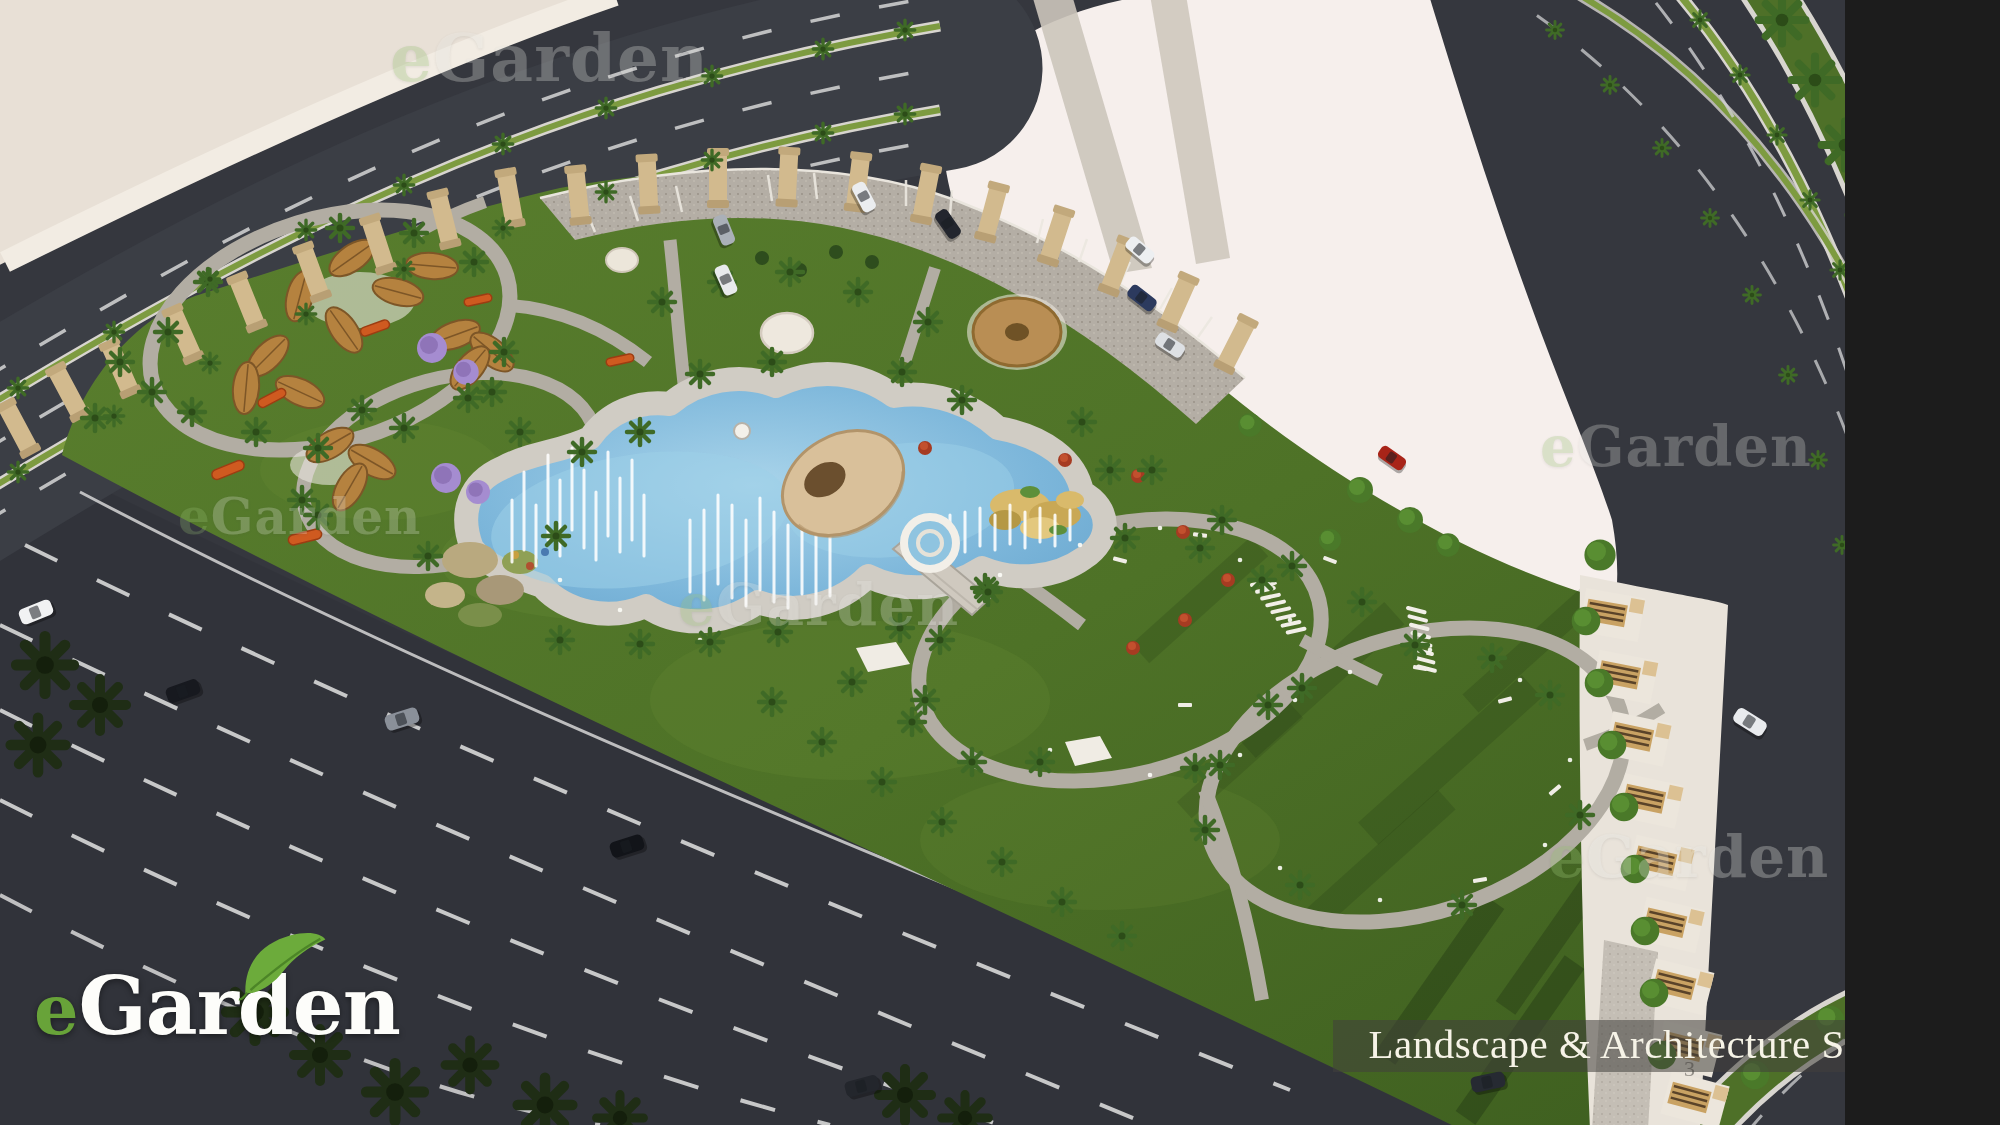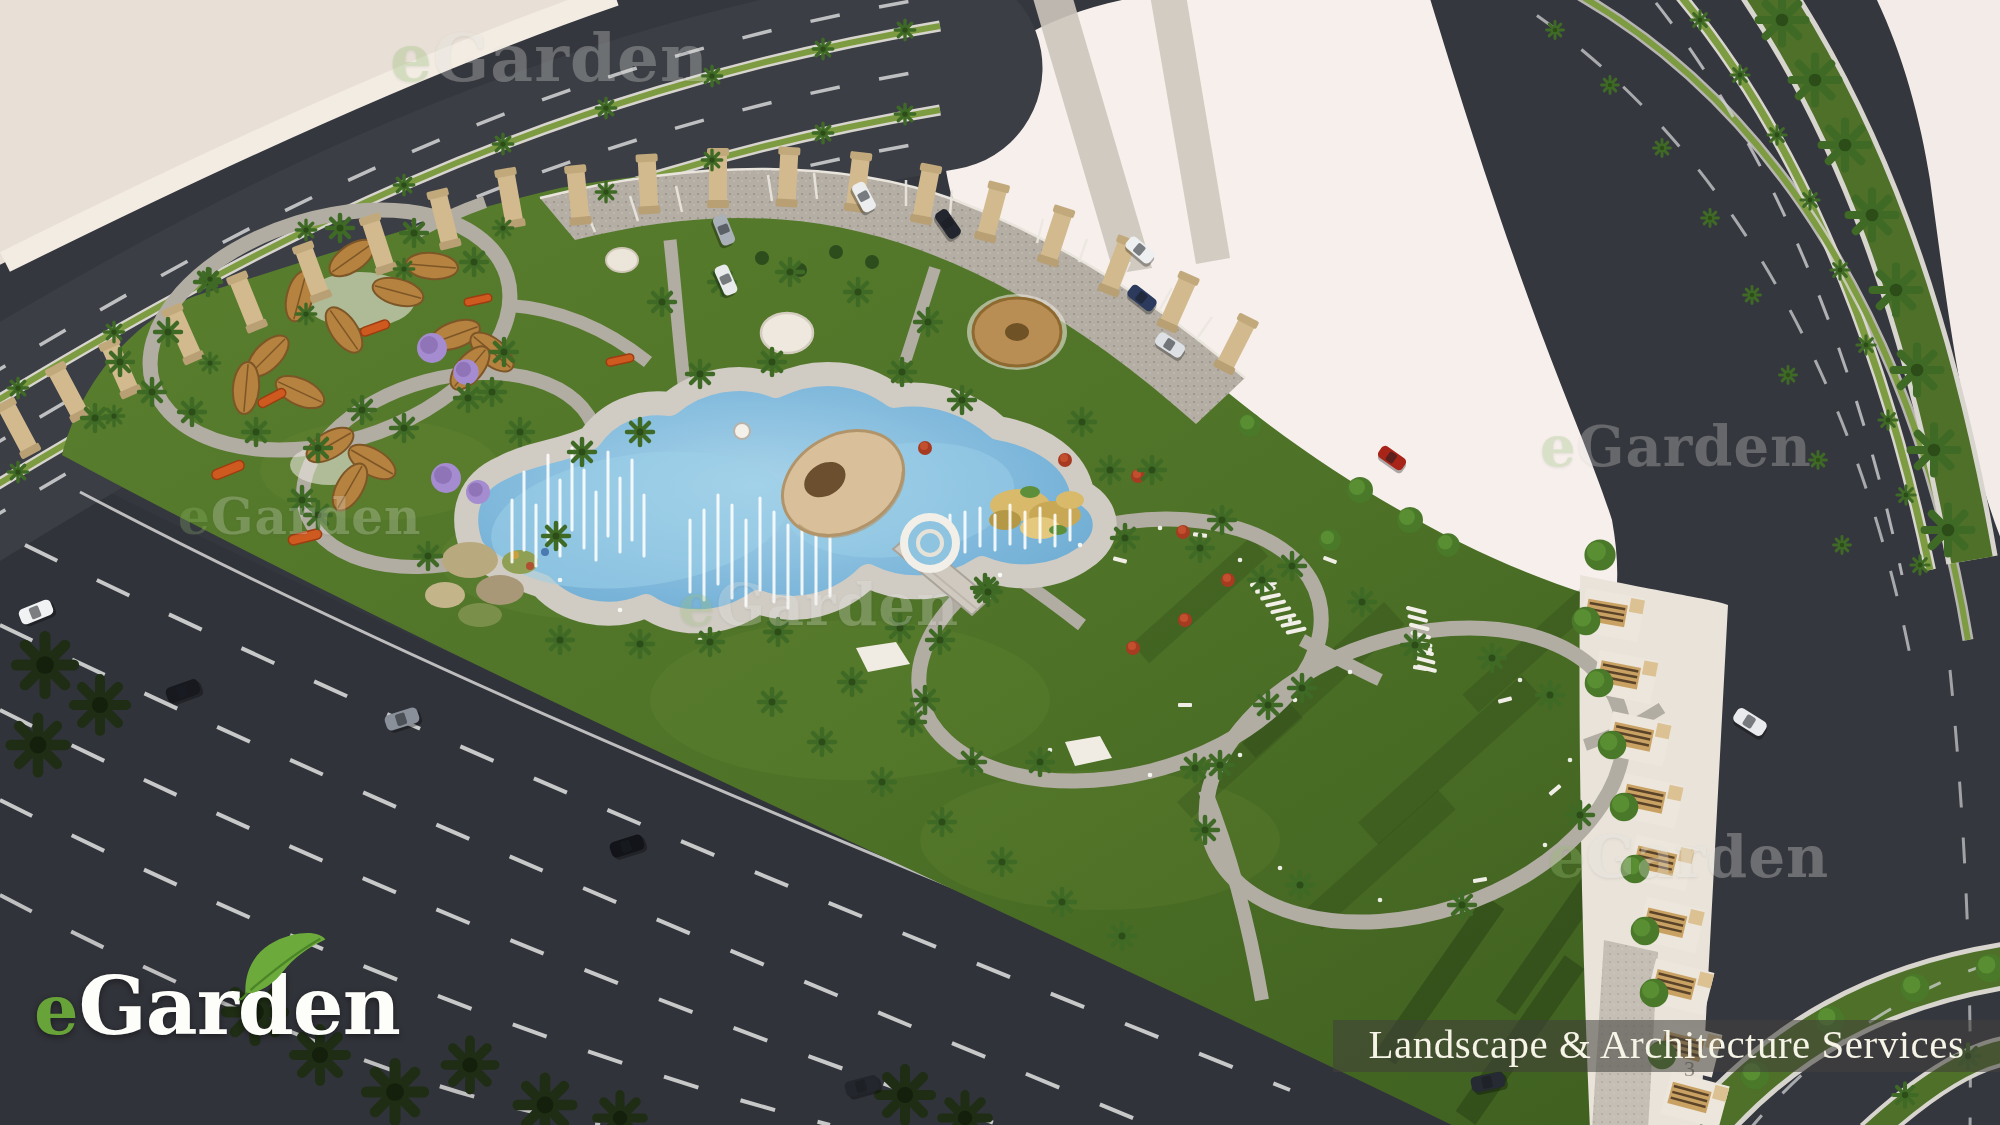--- a/index.html
+++ b/index.html
@@ -1,16 +1,16 @@
 <!DOCTYPE html>
 <html><head>
 <meta charset="utf-8">
 <style>
   html,body{margin:0;padding:0;background:#1c1c1c}
-  .stage{position:relative;width:2000px;height:1125px;overflow:hidden;
+  .stage{position:relative;width:1845px;height:1125px;overflow:hidden;
          font-family:"DejaVu Serif",serif;background:#35373e}
   .stage svg.scene{position:absolute;left:0;top:0}
   
   .wm{position:absolute;font-weight:bold;white-space:nowrap;letter-spacing:1px;
       color:rgba(233,233,228,0.9);text-shadow:0 1px 3px rgba(70,70,70,0.35);line-height:1}
   .wm .wm-e{color:rgba(150,190,115,0.95)}
   
   .pagenum{position:absolute;left:1684px;top:1056px;font-family:"Liberation Serif",serif;
            font-size:22px;color:rgba(130,127,120,0.85)}
   

